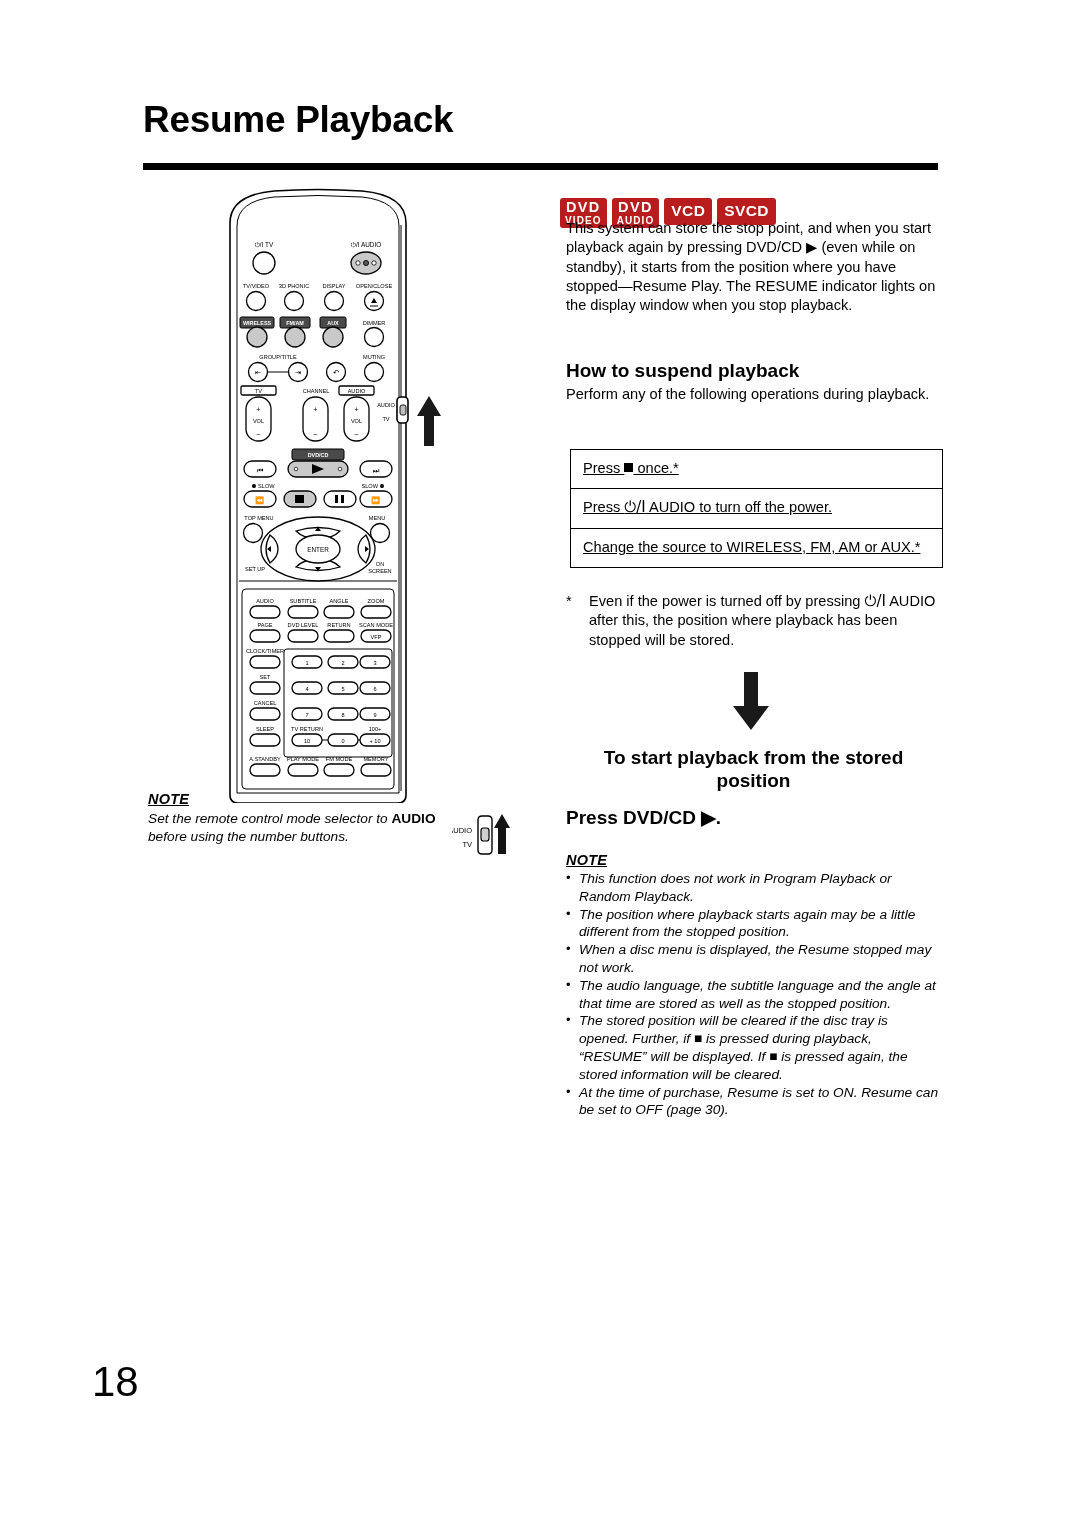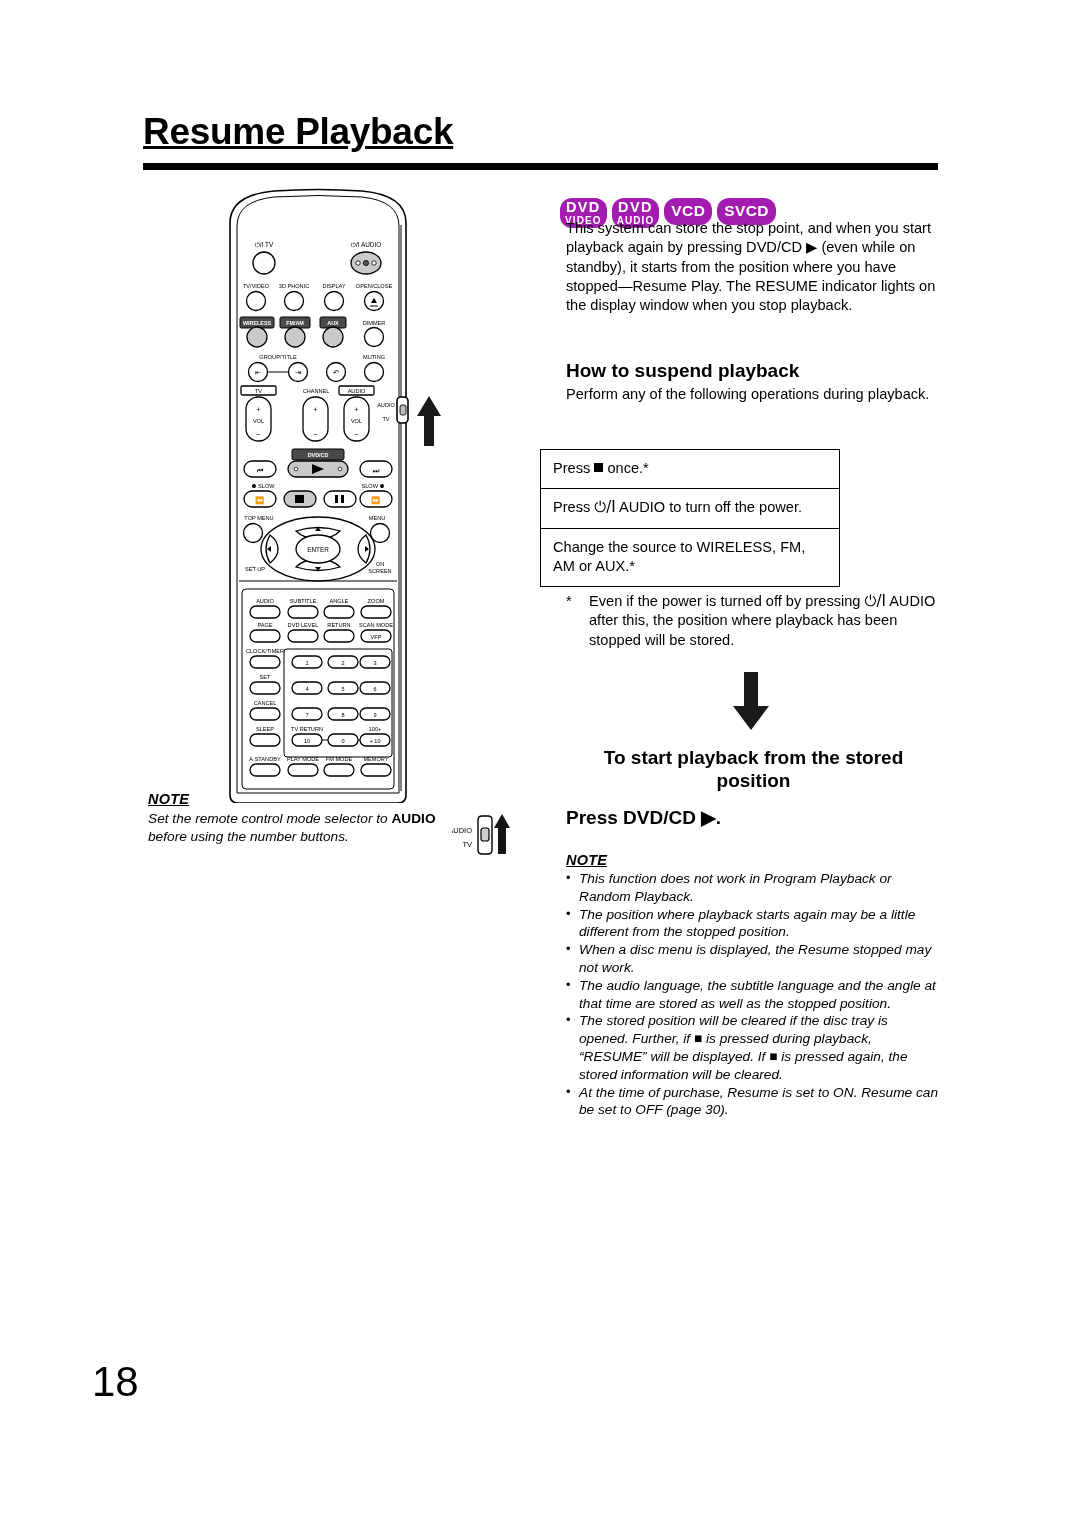--- a/index.html
+++ b/index.html
@@ -17,26 +17,25 @@
   }
   .page {
     position: absolute;
     inset: 0;
   }
 
   
   #page-title {
     position: absolute;
     left: 143px;
-    top: 112px;
+    top: 100px;
     font-size: 37px;
     font-weight: bold;
     letter-spacing: -0.3px;
     line-height: 1.1;
-    text-decoration: underline;
   }
   #title-rule {
     position: absolute;
     left: 143px;
     top: 163px;
     width: 795px;
     height: 7px;
     background: #000;
   }
 
@@ -68,22 +67,22 @@
   
   #disc-badges {
     position: absolute;
     left: 560px;
     top: 198px;
     display: flex;
     gap: 5px;
     align-items: flex-start;
   }
   .badge {
-    background: #a21caf;
-    border-radius: 12px;
+    background: #b91c1c;
+    border-radius: 3px;
     color: #fff;
     display: flex;
     flex-direction: column;
     align-items: center;
     justify-content: center;
     padding: 2px 5px 2px;
     line-height: 1;
   }
   .badge .l1 {
     font-size: 14.5px;
@@ -100,25 +99,26 @@
     padding: 5px 7px 6px;
   }
   .badge.single .l1 {
     font-size: 15.5px;
     letter-spacing: 0.4px;
   }
 
   
   #suspend-table {
     position: absolute;
-    left: 540px;
+    left: 570px;
     top: 449px;
-    width: 300px;
+    width: 373px;
     border: 1.6px solid #000;
     box-sizing: border-box;
+    text-decoration: underline;
   }
   #suspend-table .row {
     border-bottom: 1.6px solid #000;
     padding: 9px 12px 10px;
     font-size: 14.6px;
     line-height: 19.3px;
   }
   #suspend-table .row:last-child {
     border-bottom: none;
   }

